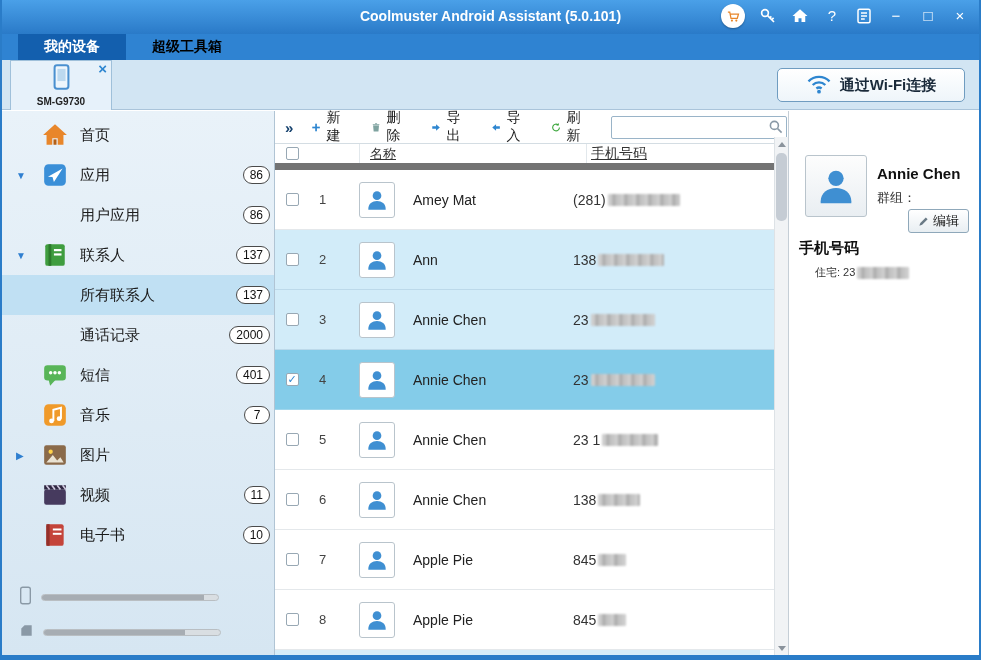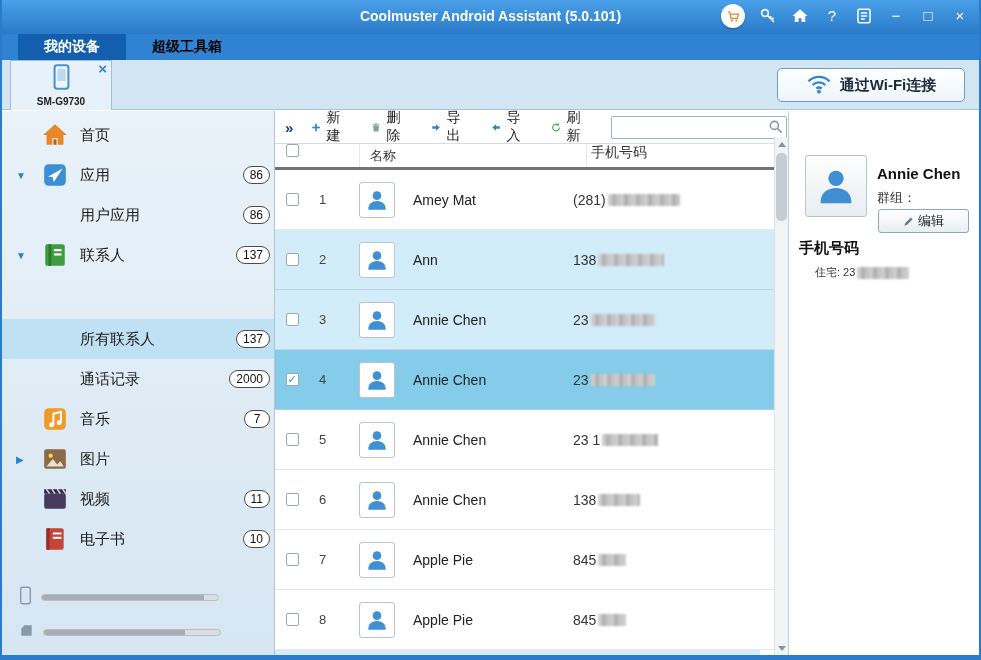--- a/index.html
+++ b/index.html
@@ -31,21 +31,21 @@
   .wifi-btn { position:absolute; right:14px; top:8px; width:188px; height:34px; background:linear-gradient(#ffffff,#eef5fa);
               border:1px solid #6f9cc0; border-radius:5px; display:flex; align-items:center; justify-content:center; gap:8px;
               font-size:15px; font-weight:bold; color:#1a2a3a; cursor:pointer; }
 
   
   .body { position:absolute; left:0; top:111px; width:100%; height:544px; display:flex; }
 
   
   .sidebar { position:relative; width:273px; height:100%; background:linear-gradient(#e9f2f9,#d6e6f2); border-right:1px solid #b0c4d4; padding-top:4px; flex:none; }
   .side-item { position:relative; height:40px; display:flex; align-items:center; cursor:pointer; }
-  .side-item.selected { background:#c0e0f3;margin-top:44px; }
+  .side-item.selected { background:#c0e0f3; }
   .side-arrow { position:absolute; left:14px; color:#2f7fd0; font-size:10px; }
   .side-icon { position:absolute; left:40px; width:26px; height:26px; }
   .side-icon svg { width:26px; height:26px; display:block; }
   .side-label { margin-left:78px; font-size:15px; color:#1a1a1a; }
   .side-badge { position:absolute; right:4px; min-width:26px; padding:1px 6px; text-align:center; background:#fff;
                 border:1px solid #4a4a4a; border-radius:9px; font-size:12px; color:#111; }
   .storage { position:absolute; left:18px; bottom:14px; width:210px; }
   .storage-row { display:flex; align-items:center; gap:10px; margin-top:14px; }
   .bar-track { width:178px; height:7px; background:#d9dee2; border:1px solid #b9bec2; border-radius:4px; overflow:hidden; }
   .bar-fill { height:100%; background:#a7adb3; }
@@ -53,21 +53,21 @@
   
   .main { position:relative; width:513px; height:100%; flex:none; background:#fff; }
   .toolbar { height:33px; display:flex; align-items:center; border-bottom:1px solid #d4dde3; padding-left:10px; }
   .collapse-btn { font-size:15px; font-weight:bold; color:#16426e; margin-right:18px; cursor:pointer; }
   .tool-btn { display:flex; align-items:center; gap:5px; margin-right:26px; font-size:14px; color:#222; cursor:pointer; }
   .tool-btn svg { width:15px; height:15px; }
   .search-wrap { position:relative; margin-left:auto; margin-right:10px; }
   .search-input { width:176px; height:23px; border:1px solid #9ab4c8; border-radius:2px; padding:0 22px 0 6px; font-size:13px; background:#fff; }
   .search-icon { position:absolute; right:3px; top:3px; width:16px; height:16px; cursor:pointer; }
 
-  .thead { height:26px; display:flex; align-items:flex-start; border-bottom:3px solid #737373; font-size:13px; color:#333; }
+  .thead { height:26px; display:flex; align-items:center; border-bottom:7px solid #737373; font-size:13px; color:#333;text-decoration:underline; }
   .cell-check { width:34px; display:flex; justify-content:center; flex:none; }
   .cell-num { width:50px; padding-left:10px; flex:none; font-size:13px; color:#444; }
   .cell-name { flex:1; display:flex; align-items:center; gap:18px; }
   .cell-phone { width:201px; flex:none; font-size:14px; color:#333; display:flex; align-items:center; }
   .thead .cell-name { border-left:1px solid #e2e8ec; border-right:1px solid #e2e8ec; align-self:stretch; align-items:center; padding-left:10px; }
   .thead .cell-phone { padding-left:4px; }
   .checkbox { width:13px; height:13px; background:#fff; border:1px solid #98a8b4; border-radius:2px;
               display:flex; align-items:center; justify-content:center; font-size:11px; font-weight:bold; color:#2e86d0; cursor:pointer; }
   .rows-viewport { position:relative; height:485px; overflow:hidden; }
   .rows { margin-right:14px; }
@@ -90,21 +90,21 @@
   .tri-down { width:0; height:0; border-left:4px solid transparent; border-right:4px solid transparent; border-top:5px solid #8a939c; }
   .sb-thumb { position:absolute; left:1px; top:16px; width:11px; height:68px; background:#c5ccd4; border-radius:5px; cursor:pointer; }
 
   
   .detail { position:relative; flex:1; background:#fff; border-left:1px solid #c5ced6; }
   .detail-avatar { position:absolute; left:16px; top:44px; width:62px; height:62px; background:linear-gradient(#fdfdfd,#e9eef2);
                    border:1px solid #b9c4cc; border-radius:3px; display:flex; align-items:center; justify-content:center; }
   .detail-avatar svg { width:46px; height:46px; }
   .detail-name { position:absolute; left:88px; top:54px; font-size:15px; font-weight:bold; color:#111; }
   .detail-group { position:absolute; left:88px; top:78px; font-size:13px; color:#333; }
-  .edit-btn { position:absolute; right:10px; top:98px; display:flex; align-items:center; gap:4px; padding:2px 24px;
+  .edit-btn { position:absolute; right:10px; top:98px; display:flex; align-items:center; gap:4px; padding:2px 9px;
               background:linear-gradient(#fff,#e8eef2); border:1px solid #8fa8ba; border-radius:3px; font-size:13px; color:#222; cursor:pointer; }
   .edit-btn svg { width:11px; height:11px; }
   .detail-phone-heading { position:absolute; left:10px; top:128px; font-size:15px; font-weight:bold; color:#111; }
   .detail-home-line { position:absolute; left:26px; top:154px; font-size:11px; color:#333; }
 </style>
 </head>
 <body>
 
 <div class="window">
 
@@ -219,20 +219,33 @@
       <div class="side-item selected">
         <span class="side-label">所有联系人</span>
         <span class="side-badge">137</span>
       </div>
 
       <div class="side-item">
         <span class="side-label">通话记录</span>
         <span class="side-badge">2000</span>
       </div>
 
+      <div class="side-item">
+        <span class="side-icon">
+            <svg viewBox="0 0 24 24">
+              <rect x="2" y="3" width="20" height="14" rx="3" fill="#58b558"></rect>
+              <path d="M6 16l1.5 6 5.5-6z" fill="#58b558"></path>
+              <circle cx="8" cy="10" r="1.6" fill="#fff"></circle>
+              <circle cx="12" cy="10" r="1.6" fill="#fff"></circle>
+              <circle cx="16" cy="10" r="1.6" fill="#fff"></circle>
+            </svg>
+          </span>
+        <span class="side-label">短信</span>
+        <span class="side-badge">401</span>
+      </div>
 
       <div class="side-item">
         <span class="side-icon">
             <svg viewBox="0 0 24 24">
               <rect x="2" y="2" width="20" height="20" rx="4" fill="#f09a2a"></rect>
               <path d="M10.5 17.5V7.2l7-1.8v10" stroke="#fff" stroke-width="1.8" fill="none"></path>
               <circle cx="8.8" cy="17.5" r="2.2" fill="#fff"></circle>
               <circle cx="15.8" cy="15.4" r="2.2" fill="#fff"></circle>
             </svg>
           </span>

